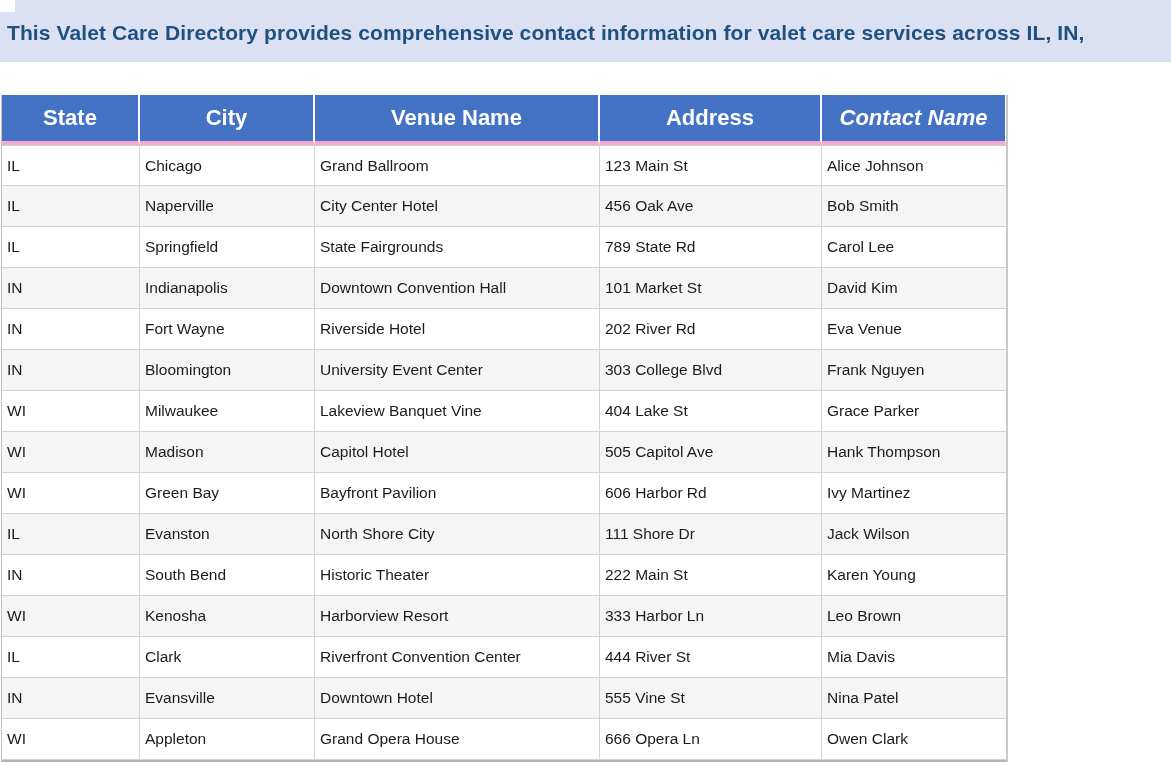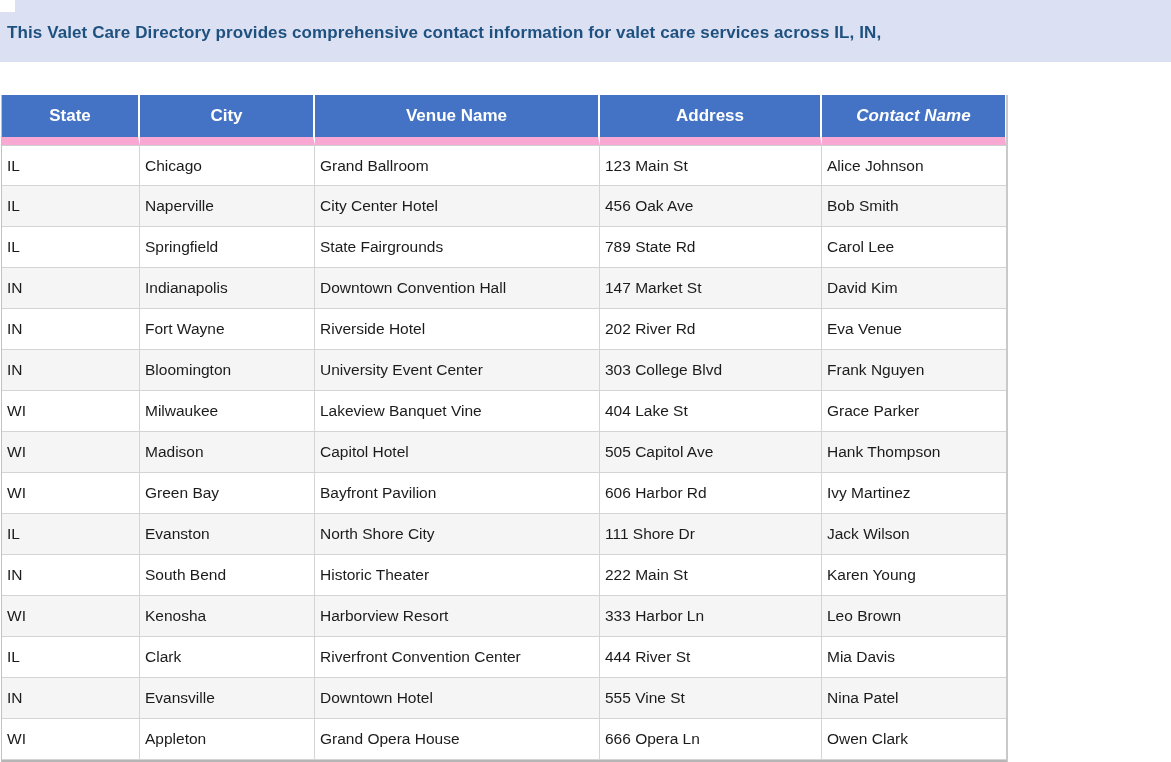--- a/index.html
+++ b/index.html
@@ -26,21 +26,21 @@
     position: absolute;
     left: 0;
     top: 0;
     width: 15px;
     height: 12px;
     background: #ffffff;
   }
   .page-title {
     color: var(--banner-text, #1e5180);
     font-weight: bold;
-    font-size: 17px;
+    font-size: 21px;
     padding-left: 7px;
     padding-top: 4px;
     letter-spacing: 0.1px;
     white-space: nowrap;
   }
   table.directory {
     border-collapse: separate;
     border-spacing: 0;
     table-layout: fixed;
     margin: 33px 0 0 1px;
@@ -49,27 +49,27 @@
     border-bottom: 3px solid #b5b5b5;
   }
   th, td {
     box-sizing: border-box;
     overflow: hidden;
     white-space: nowrap;
   }
   th {
     background: var(--header-bg, #4472c4);
     color: var(--header-text, #ffffff);
-    font-size: 17px;
+    font-size: 22px;
     font-weight: bold;
     height: 50px;
     text-align: center;
     vertical-align: middle;
     border-right: 2px solid #ffffff;
-    border-bottom: 8px solid #f9a8d4;
+    border-bottom: 4px solid #f9a8d4;
   }
   th:last-child { border-right: 1px solid #ffffff; font-style: italic; }
   td {
     background: #ffffff;
     color: #1b1b1b;
     font-size: 15.5px;
     height: 41px;
     vertical-align: middle;
     padding: 0 4px 0 5px;
     border-right: 1px solid #d4d4d4;
@@ -123,21 +123,21 @@
         <td>IL</td>
         <td>Springfield</td>
         <td>State Fairgrounds</td>
         <td>789 State Rd</td>
         <td>Carol Lee</td>
       </tr>
       <tr>
         <td>IN</td>
         <td>Indianapolis</td>
         <td>Downtown Convention Hall</td>
-        <td>147 Market St</td>
+        <td>101 Market St</td>
         <td>David Kim</td>
       </tr>
       <tr>
         <td>IN</td>
         <td>Fort Wayne</td>
         <td>Riverside Hotel</td>
         <td>202 River Rd</td>
         <td>Eva Venue</td>
       </tr>
       <tr>

